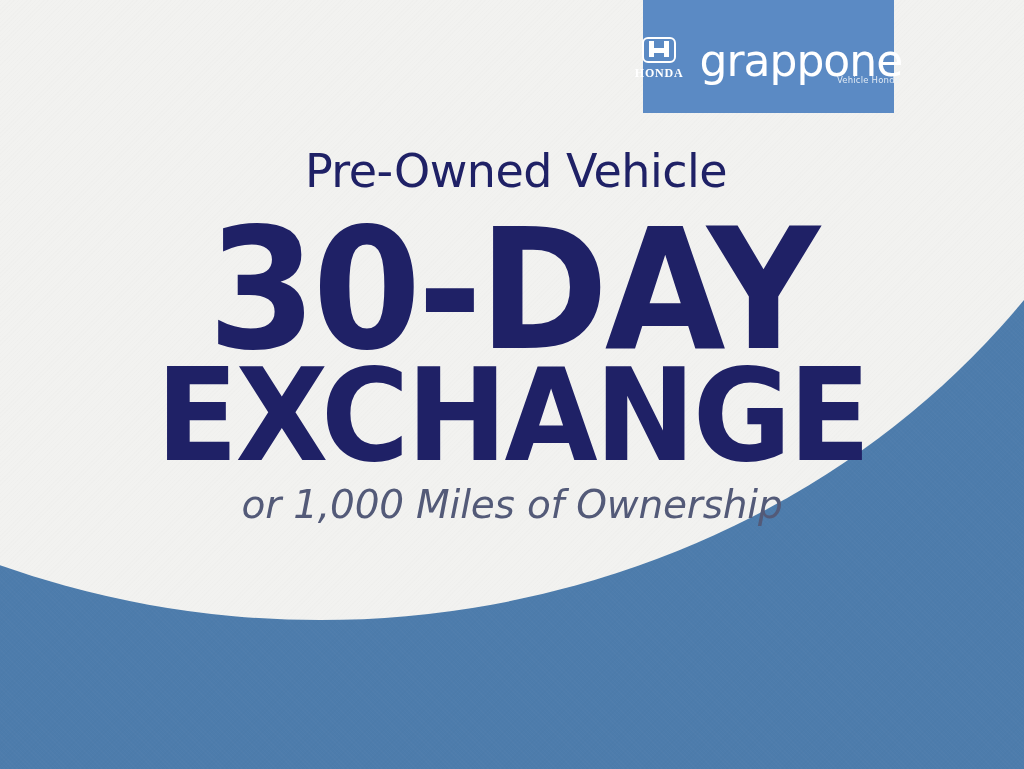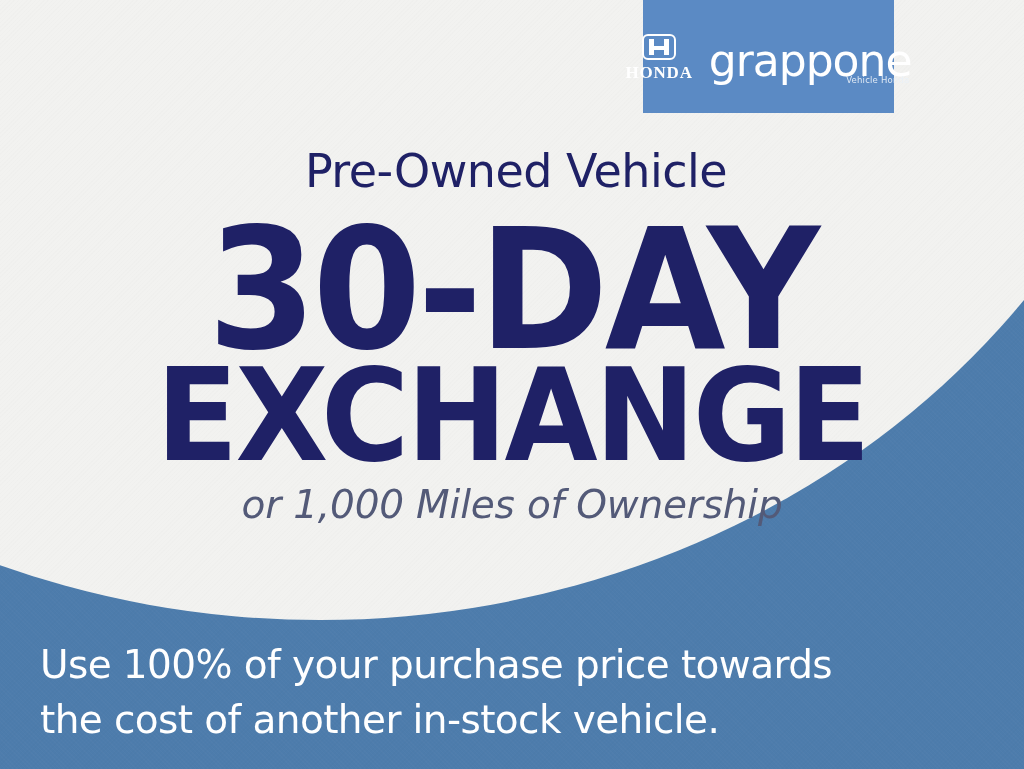--- a/index.html
+++ b/index.html
@@ -98,21 +98,21 @@
     left: 5px;
     right: 5px;
     top: 9.5px;
     height: 4.5px;
     background: #ffffff;
   }
   .honda-word {
     margin-top: 4px;
     font-family: "Liberation Serif", serif;
     font-weight: bold;
-    font-size: 17px;
+    font-size: 12px;
     letter-spacing: .8px;
     color: #ffffff;
     line-height: 1;
   }
   .grappone-lockup {
     position: relative;
     display: flex;
     flex-direction: column;
     align-items: flex-start;
     margin-top: 10px;
@@ -238,18 +238,14 @@
   </div>
 
   <div class="eyebrow">Pre-Owned Vehicle</div>
 
   <div class="headline-1">30-DAY</div>
 
   <div class="headline-2">EXCHANGE</div>
 
   <div class="subline">or 1,000 Miles of Ownership</div>
 
-  <div class="body-copy">
-    <span class="line">Use 100% of your purchase price towards</span>
-    <span class="line">the cost of another in-stock vehicle.</span>
-  </div>
 
 </div>
 
 </body></html>

